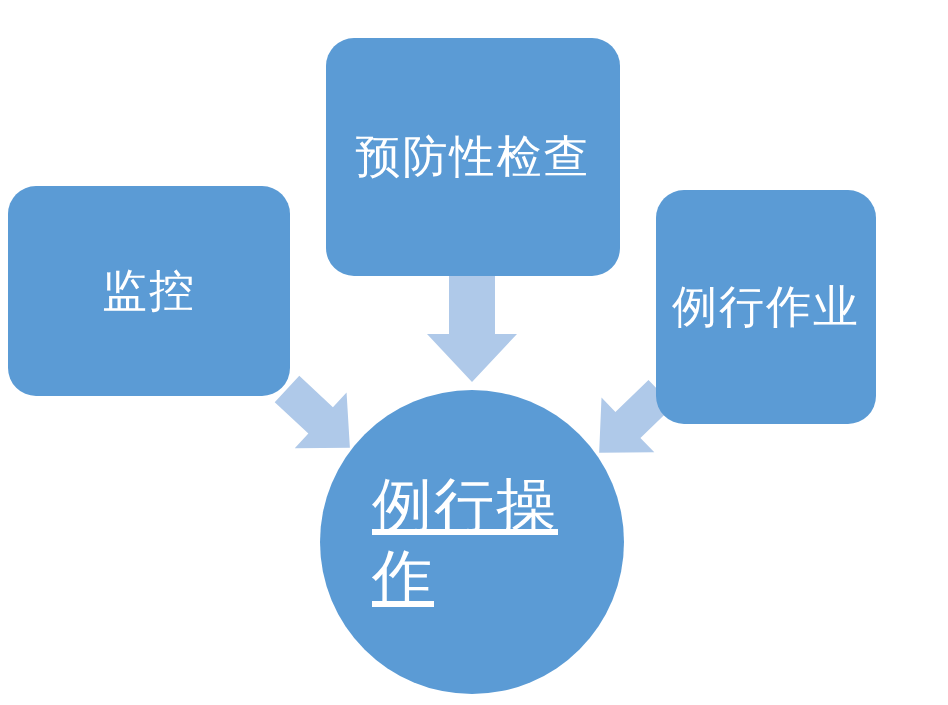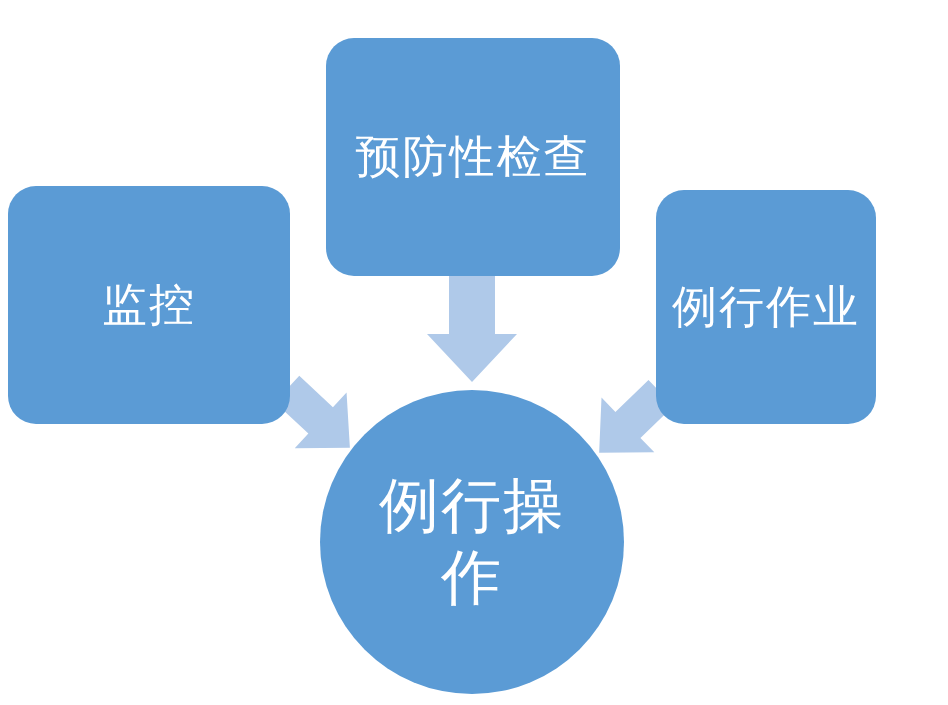--- a/index.html
+++ b/index.html
@@ -34,21 +34,21 @@
     justify-content: center;
     color: #ffffff;
     font-size: 45px;
     letter-spacing: 2px;
     text-align: center;
   }
   .box-left {
     left: 8px;
     top: 186px;
     width: 282px;
-    height: 238px;
+    height: 210px;
   }
   .box-top {
     left: 326px;
     top: 14px;
     width: 294px;
     height: 238px;
     margin-top: 24px;
   }
   .box-right {
     left: 656px;
@@ -67,23 +67,23 @@
     display: flex;
     align-items: center;
     justify-content: center;
     color: #ffffff;
   }
   .center-label {
     display: block;
     width: 200px;
     font-size: 60px;
     line-height: 1.2;
-    text-align: center;
     word-break: break-all;
     letter-spacing: 2px;
+    text-decoration: underline;
   }
   .box-label {
     display: block;
     max-width: 92%;
   }
 </style>
 </head>
 <body>
 
 <div class="canvas">

